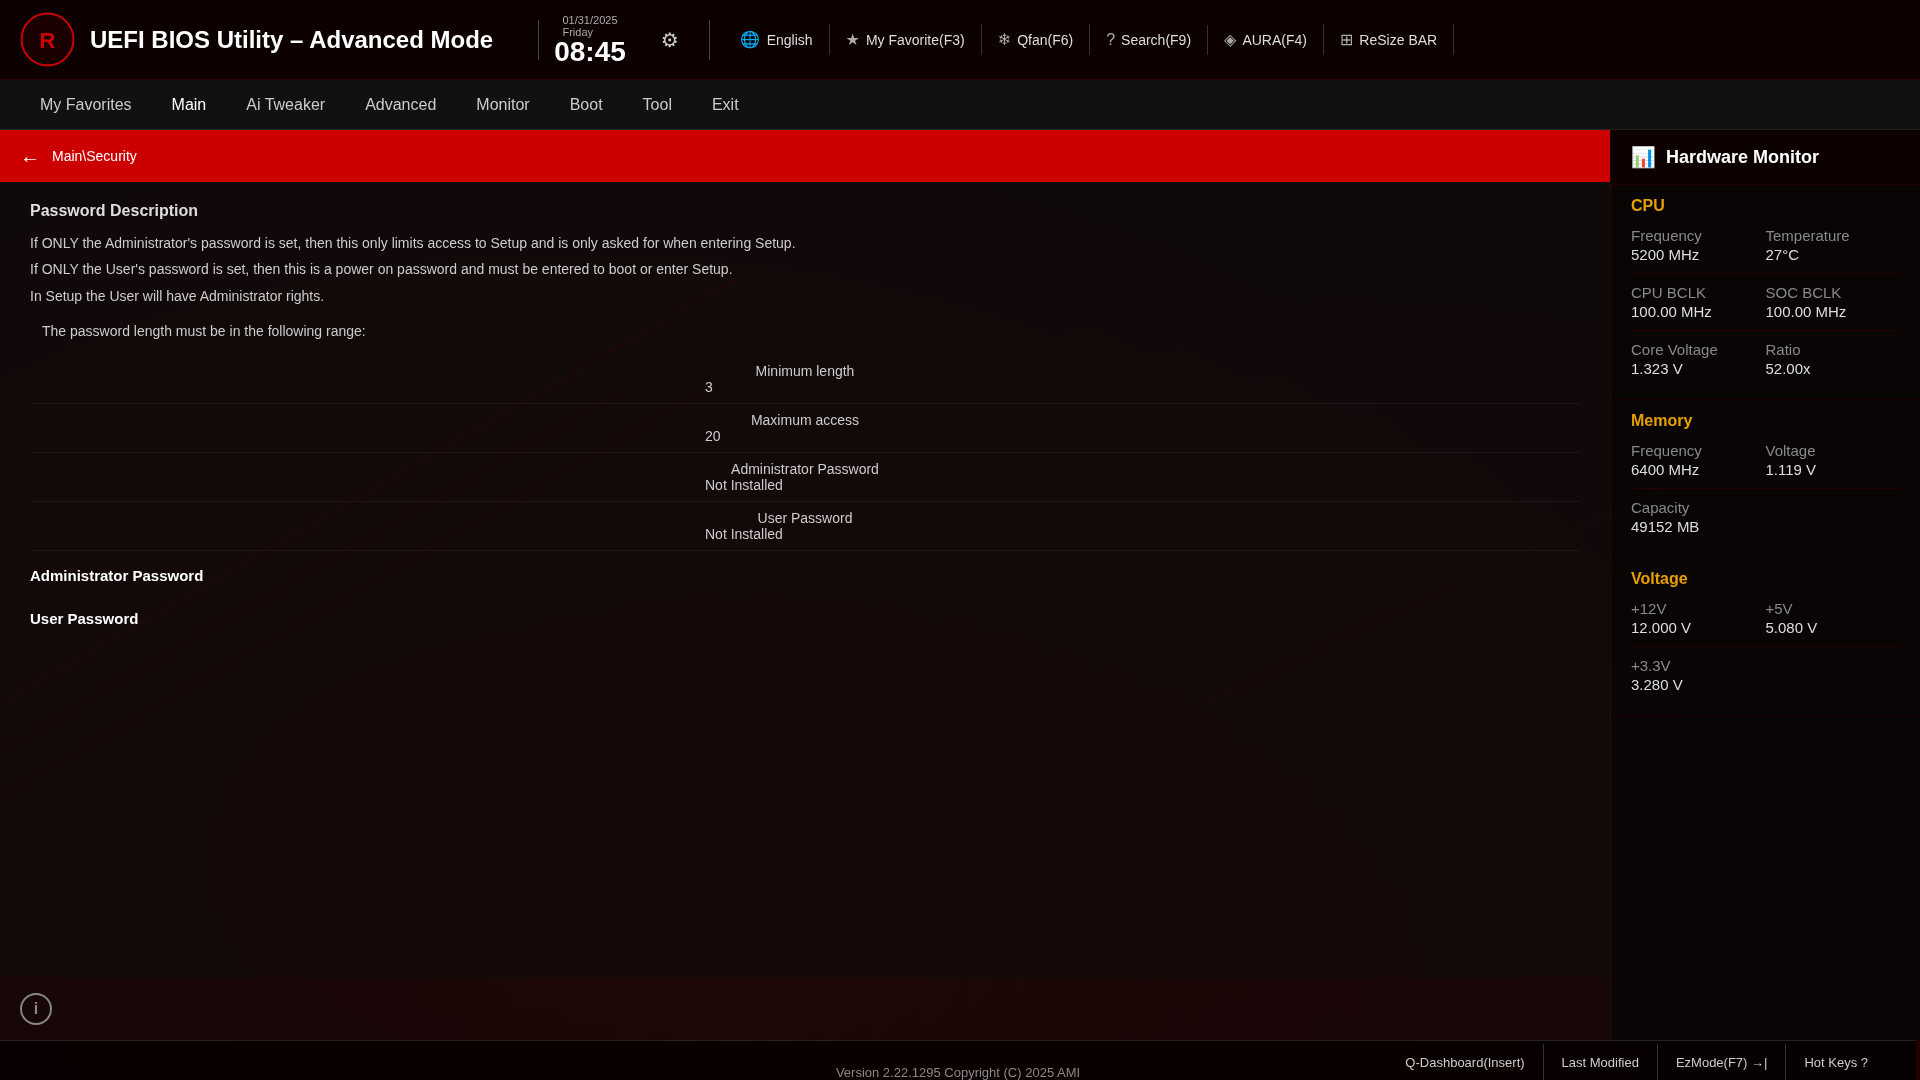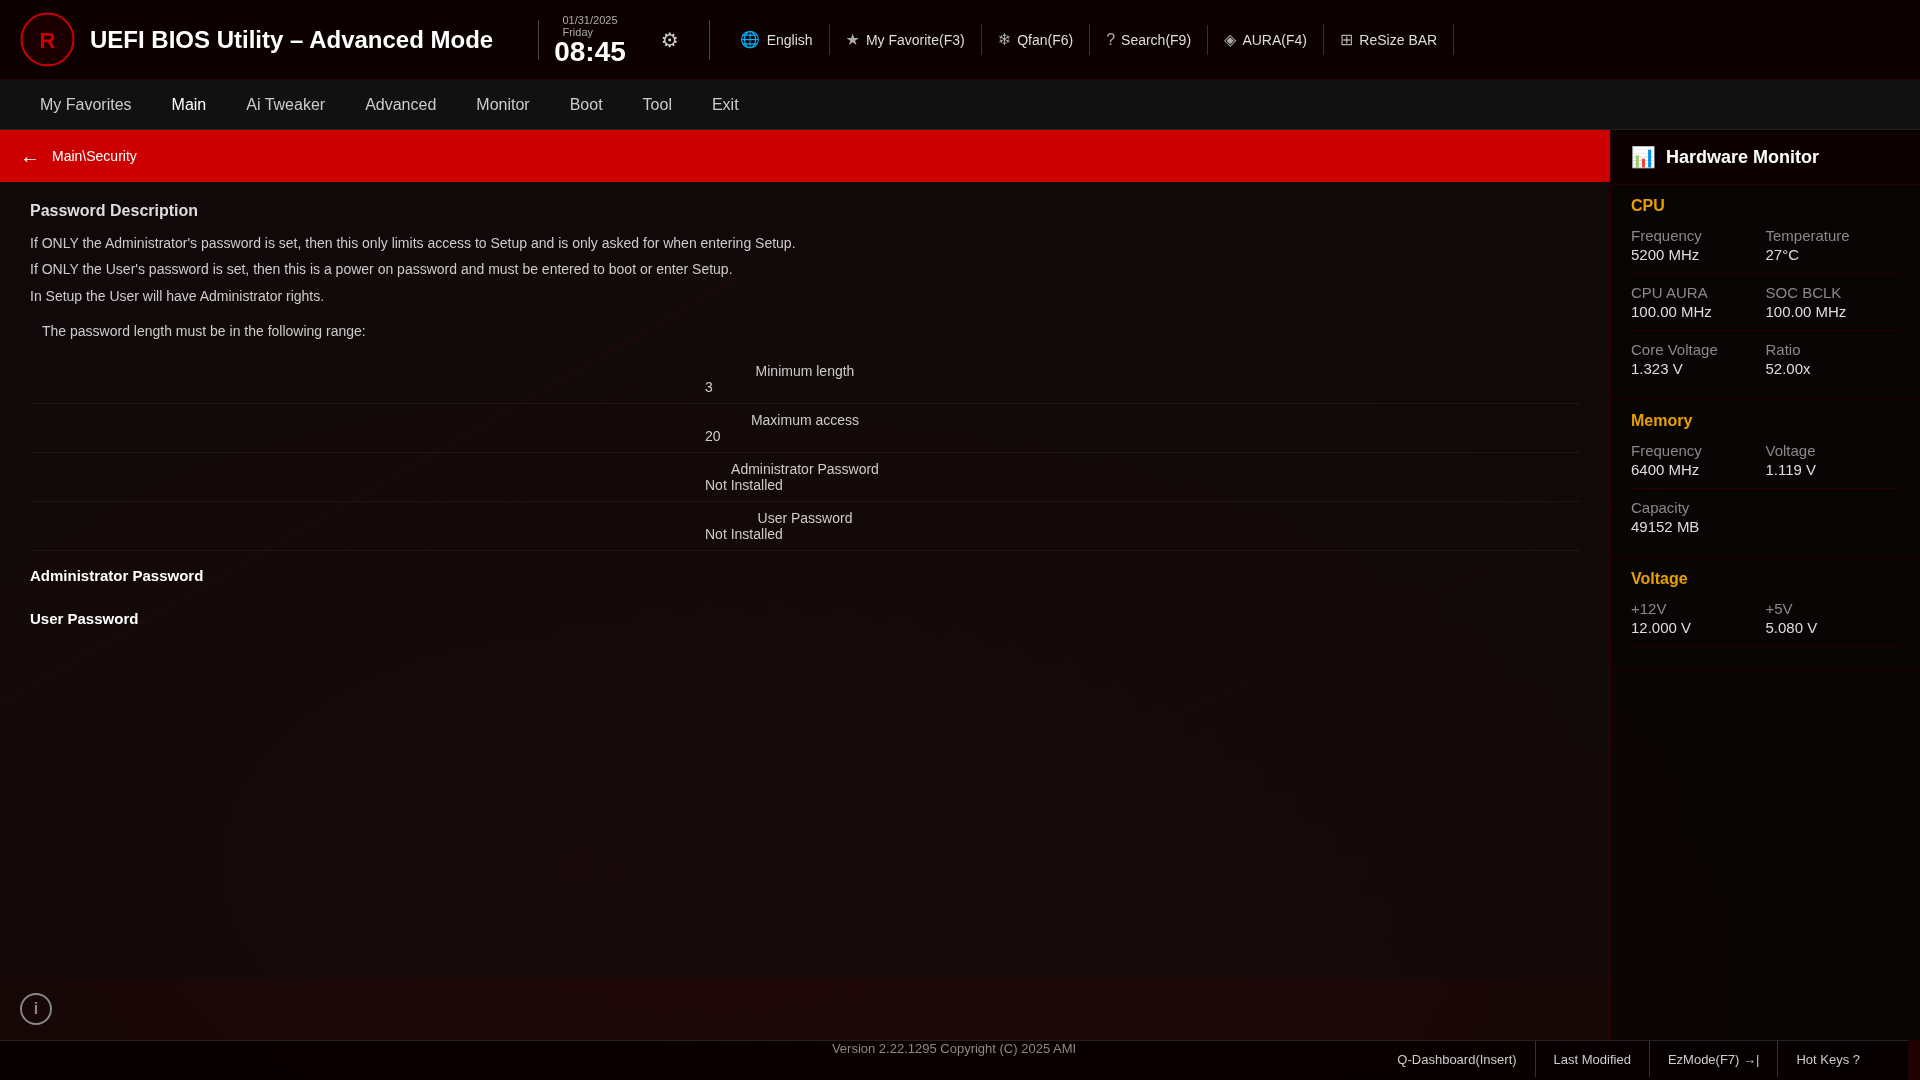--- a/index.html
+++ b/index.html
@@ -320,25 +320,25 @@
       height: 1px;
       background: #2a0000;
       margin: 4px 0 10px;
     }
 
     
     .footer {
       position: absolute;
       bottom: 0;
       left: 0;
-      right: 12px;
+      right: 4px;
       height: 40px;
       background: rgba(0,0,0,0.8);
       display: flex;
-      align-items: flex-start;
+      align-items: flex-end;
       justify-content: space-between;
       padding: 0 30px;
       border-top: 1px solid #222;
       z-index: 20;
     }
     .footer-left {
       flex: 1;
     }
     .footer-center {
       font-size: 13px;
@@ -515,21 +515,21 @@
         <div class="hw-col">
           <div class="hw-col-label">Temperature</div>
           <div class="hw-col-value">27°C</div>
         </div>
       </div>
 
       <div class="hw-divider"></div>
 
       <div class="hw-row">
         <div class="hw-col">
-          <div class="hw-col-label">CPU AURA</div>
+          <div class="hw-col-label">CPU BCLK</div>
           <div class="hw-col-value">100.00 MHz</div>
         </div>
         <div class="hw-col">
           <div class="hw-col-label">SOC BCLK</div>
           <div class="hw-col-value">100.00 MHz</div>
         </div>
       </div>
 
       <div class="hw-divider"></div>
 
@@ -578,20 +578,26 @@
           <div class="hw-col-value">12.000 V</div>
         </div>
         <div class="hw-col">
           <div class="hw-col-label">+5V</div>
           <div class="hw-col-value">5.080 V</div>
         </div>
       </div>
 
       <div class="hw-divider"></div>
 
+      <div class="hw-row">
+        <div class="hw-col">
+          <div class="hw-col-label">+3.3V</div>
+          <div class="hw-col-value">3.280 V</div>
+        </div>
+      </div>
     </div>
   </div>
 </div>
 
 <div class="footer">
   <div class="footer-left"></div>
   <div class="footer-center">Version 2.22.1295 Copyright (C) 2025 AMI</div>
   <div class="footer-right">
     <div class="footer-btn">
       <span>Q-Dashboard(Insert)</span>

